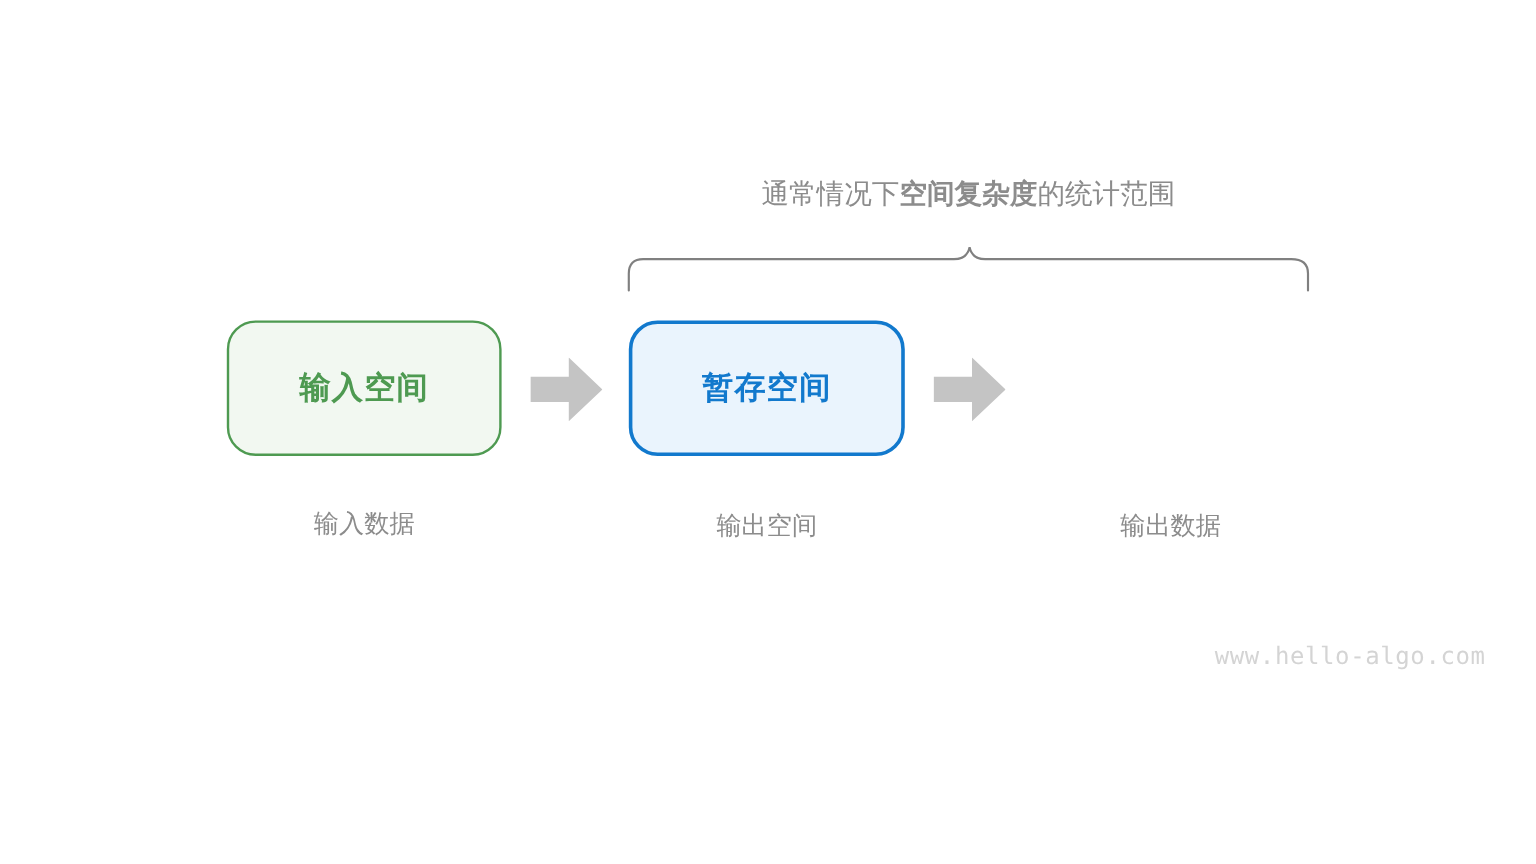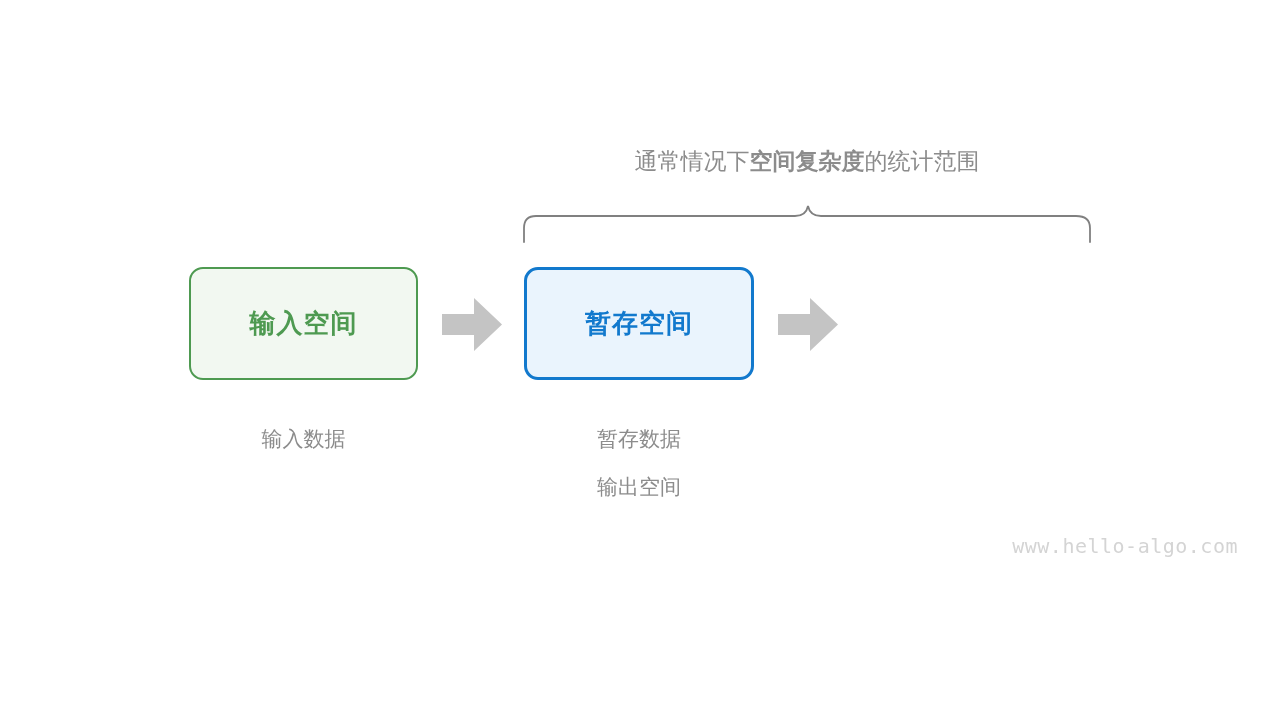--- a/index.html
+++ b/index.html
@@ -47,21 +47,21 @@
     top: 190px;
     width: 600px;
     height: 70px;
   }
 
   
   .box {
     position: absolute;
     top: 267px;
     height: 113px;
-    border-radius: 14px;
+    border-radius: 24px;
     box-sizing: border-box;
     display: flex;
     align-items: center;
     justify-content: center;
   }
   .box-label {
     font-size: 26px;
     font-weight: bold;
     letter-spacing: 1px;
     white-space: nowrap;
@@ -104,21 +104,21 @@
 
   
   .label-col {
     position: absolute;
     text-align: center;
     font-size: 21px;
     line-height: 48px;
     color: #8c8c8c;
     white-space: nowrap;
   }
-  .col-input  { left: 189px; top: 415px; width: 229px; }
+  .col-input  { left: 189px; top: 415px; width: 229px; font-family: Liberation Mono, monospace; }
   .col-buffer { left: 524px; top: 415px; width: 230px; }
   .col-output { left: 861px; top: 415px; width: 229px; }
 
   
   .watermark {
     position: absolute;
     right: 42px;
     bottom: 22px;
     font-family: "DejaVu Sans Mono", "Liberation Mono", monospace;
     font-size: 20px;
@@ -161,20 +161,22 @@
       <path d="M 0 16 L 32 16 L 32 0 L 60 26.5 L 32 53 L 32 37 L 0 37 Z" fill="#c4c4c4"></path>
     </svg>
   </div>
 
 
   <div class="label-col col-input">
     <div>输入数据</div>
   </div>
 
   <div class="label-col col-buffer">
-    <div>暂存数据</div>
     <div>输出空间</div>
   </div>
 
+  <div class="label-col col-output">
+    <div>输出数据</div>
+  </div>
 
   <div class="watermark">www.hello-algo.com</div>
 
 </div>
 
 </body></html>

